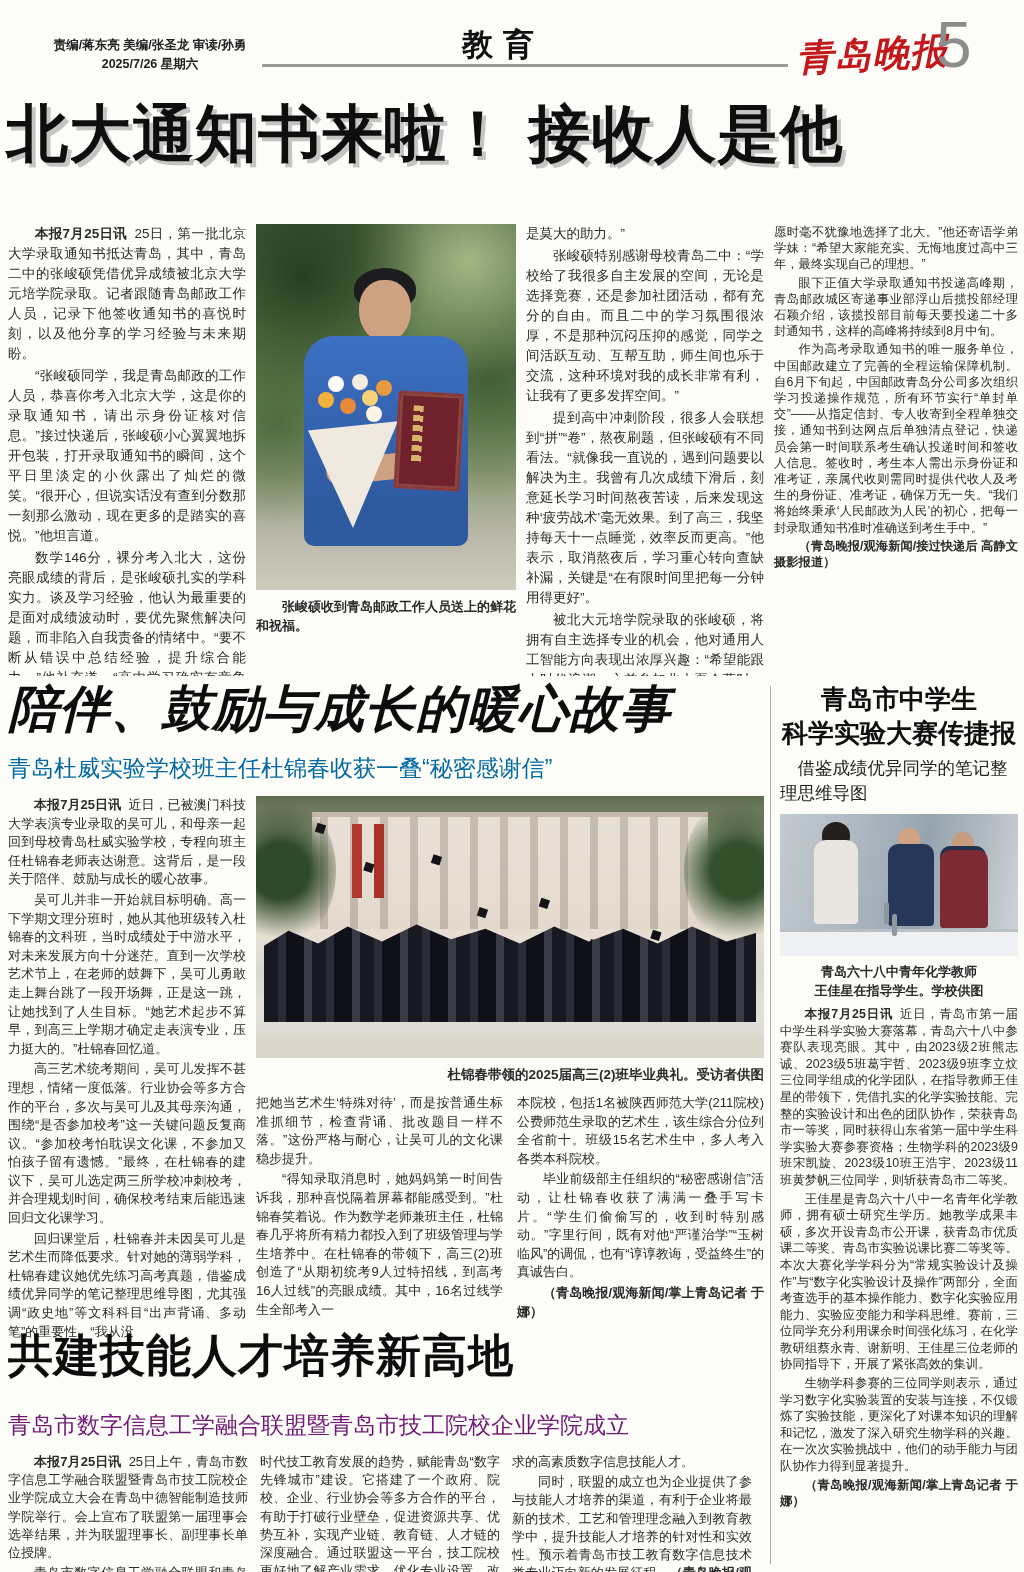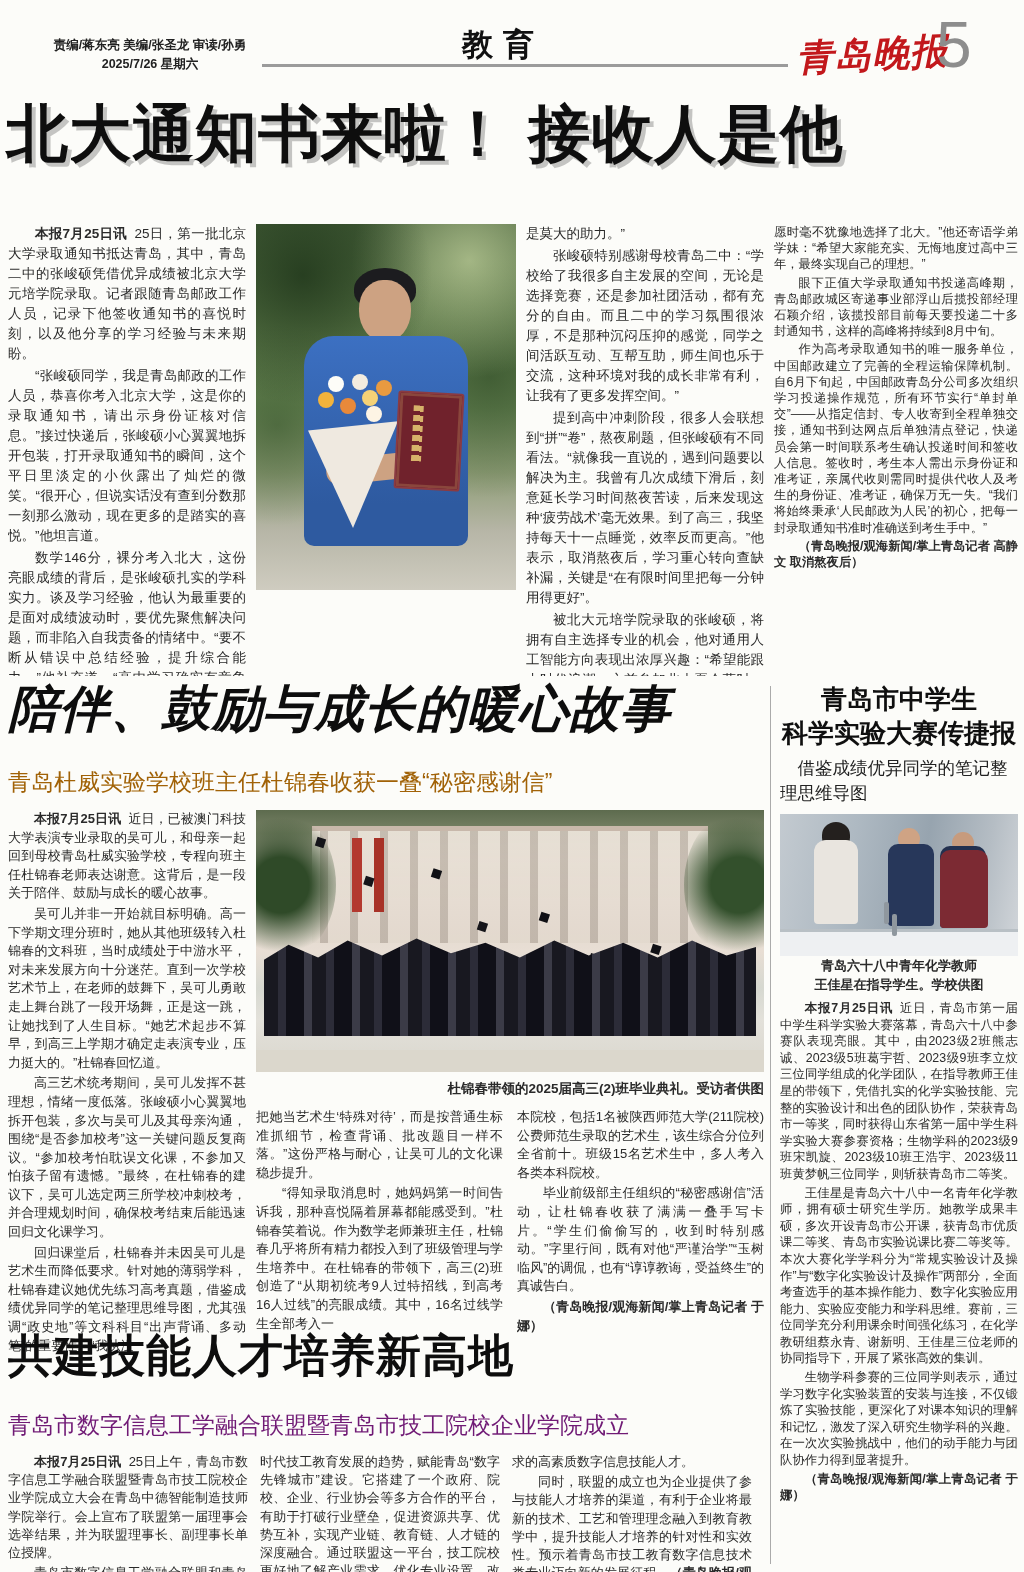--- a/index.html
+++ b/index.html
@@ -18,21 +18,21 @@
   .mh-page{position:absolute;left:936px;top:8px;font-size:64px;color:#8d8d8d;}
 
   
   .a1-headline{position:absolute;left:6px;top:92px;width:1014px;font-size:62px;
                font-weight:900;letter-spacing:1px;color:#0e0e0e;
                text-shadow:4px 4px 0 rgba(0,0,0,.22);white-space:nowrap;}
   .a1-subhead{position:absolute;left:8px;top:178px;font-size:26px;color:#2d2d2d;}
 
   .a2-wrap{position:absolute;left:8px;top:676px;width:758px;}
   .a2-headline{font-size:50px;font-weight:900;color:#0d0d0d;letter-spacing:1px;font-style:italic;}
-  .a2-subhead{font-size:23px;color:#a16207;margin-top:24px;}
+  .a2-subhead{font-size:23px;color:#0369a1;margin-top:10px;}
 
   .sb-wrap{position:absolute;left:780px;top:682px;width:238px;height:886px;overflow:hidden;}
   .sb-headline{font-size:26px;font-weight:800;color:#0f0f0f;text-align:center;line-height:34px;}
   .sb-subhead{font-size:17.5px;color:#222;margin-top:6px;line-height:25px;text-indent:1em;}
 
   .a3-wrap{position:absolute;left:8px;top:1326px;width:758px;}
   .a3-headline{font-size:45px;font-weight:900;color:#0d0d0d;letter-spacing:1px;}
   .a3-subhead{font-size:23px;color:#701a75;margin-top:24px;}
   .para{margin:0 0 2px 0;text-align:justify;text-indent:2em;}
   .noind{text-indent:0;}
@@ -47,21 +47,21 @@
   .caption.ind{text-indent:2em;}
 
   .a2-body{display:flex;gap:10px;margin-top:12px;}
   .a2-c1{width:238px;height:548px;overflow:hidden;font-size:13px;line-height:18.6px;}
   .a2-right{width:508px;}
   .cap-right{text-align:right;font-weight:bold;font-size:13.5px;margin-top:8px;}
   .a2-cols{display:flex;gap:14px;margin-top:10px;}
   .a2-c{width:249px;height:238px;overflow:hidden;font-size:13px;line-height:18.6px;}
 
   .sb-body{margin-top:6px;font-size:12.4px;line-height:16.6px;}
-  .cap-center{text-align:center;font-weight:bold;font-size:13px;line-height:19px;}
+  .cap-center{text-align:center;font-weight:bold;font-size:13px;line-height:19px;margin-top:6px;}
 
   .a3-body{display:flex;gap:12px;margin-top:12px;}
   .a3-c{width:240px;height:150px;overflow:hidden;font-size:13px;line-height:18.2px;}
 
   .divider-v{position:absolute;left:770px;top:686px;width:1px;height:878px;background:#aaa;}
 
   
   .photo1{position:relative;width:260px;height:366px;overflow:hidden;
     background:linear-gradient(180deg,#46603a 0%,#587546 26%,#6d8a58 50%,#8d9c75 68%,#b7b6a7 84%,#cfccc0 100%);}
   .p1-foliage{position:absolute;inset:0;
@@ -158,47 +158,48 @@
         <div class="p1-hair"></div>
         <div class="p1-head"></div>
         <div class="p1-shirt"></div>
         <div class="p1-arm"></div>
         <div class="p1-paper"></div>
         <div class="p1-flowers"></div>
         <div class="p1-book">
           <div class="p1-book-text"></div>
         </div>
       </div>
+      <div class="caption ind">张峻硕收到青岛邮政工作人员送上的鲜花和祝福。</div>
     </div>
 
     <div class="a1-c">
       <p class="para noind">是莫大的助力。”</p>
       <p class="para">张峻硕特别感谢母校青岛二中：“学校给了我很多自主发展的空间，无论是选择竞赛，还是参加社团活动，都有充分的自由。而且二中的学习氛围很浓厚，不是那种沉闷压抑的感觉，同学之间活跃互动、互帮互助，师生间也乐于交流，这种环境对我的成长非常有利，让我有了更多发挥空间。”</p>
       <p class="para">提到高中冲刺阶段，很多人会联想到“拼”“卷”，熬夜刷题，但张峻硕有不同看法。“就像我一直说的，遇到问题要以解决为主。我曾有几次成绩下滑后，刻意延长学习时间熬夜苦读，后来发现这种‘疲劳战术’毫无效果。到了高三，我坚持每天十一点睡觉，效率反而更高。”他表示，取消熬夜后，学习重心转向查缺补漏，关键是“在有限时间里把每一分钟用得更好”。</p>
       <p class="para">被北大元培学院录取的张峻硕，将拥有自主选择专业的机会，他对通用人工智能方向表现出浓厚兴趣：“希望能跟上时代浪潮。之前参加北大夏令营时，就被那里的学术氛围深深吸引，所以填报志</p>
     </div>
 
     <div class="a1-c tight">
       <p class="para noind">愿时毫不犹豫地选择了北大。”他还寄语学弟学妹：“希望大家能充实、无悔地度过高中三年，最终实现自己的理想。”</p>
       <p class="para">眼下正值大学录取通知书投递高峰期，青岛邮政城区寄递事业部浮山后揽投部经理石颖介绍，该揽投部目前每天要投递二十多封通知书，这样的高峰将持续到8月中旬。</p>
       <p class="para">作为高考录取通知书的唯一服务单位，中国邮政建立了完善的全程运输保障机制。自6月下旬起，中国邮政青岛分公司多次组织学习投递操作规范，所有环节实行“单封单交”——从指定信封、专人收寄到全程单独交接，通知书到达网点后单独清点登记，快递员会第一时间联系考生确认投递时间和签收人信息。签收时，考生本人需出示身份证和准考证，亲属代收则需同时提供代收人及考生的身份证、准考证，确保万无一失。“我们将始终秉承‘人民邮政为人民’的初心，把每一封录取通知书准时准确送到考生手中。”</p>
-      <p class="byline">（青岛晚报/观海新闻/掌上青岛记者 高静文 取消熬夜后）</p>
+      <p class="byline">（青岛晚报/观海新闻/接过快递后 高静文 摄影报道）</p>
     </div>
   </div>
 
   <div class="divider-v"></div>
 
   <div class="a2-wrap">
     <div class="a2-headline">陪伴、鼓励与成长的暖心故事</div>
     <div class="a2-subhead">青岛杜威实验学校班主任杜锦春收获一叠“秘密感谢信”</div>
     <div class="a2-body">
       <div class="a2-c1">
         <p class="para"><b class="dl">本报7月25日讯</b><span>近日，已被澳门科技大学表演专业录取的吴可儿，和母亲一起回到母校青岛杜威实验学校，专程向班主任杜锦春老师表达谢意。这背后，是一段关于陪伴、鼓励与成长的暖心故事。</span></p>
         <p class="para">吴可儿并非一开始就目标明确。高一下学期文理分班时，她从其他班级转入杜锦春的文科班，当时成绩处于中游水平，对未来发展方向十分迷茫。直到一次学校艺术节上，在老师的鼓舞下，吴可儿勇敢走上舞台跳了一段开场舞，正是这一跳，让她找到了人生目标。“她艺术起步不算早，到高三上学期才确定走表演专业，压力挺大的。”杜锦春回忆道。</p>
-        <p class="para">高三艺术统考期间，吴可儿发挥不甚理想，情绪一度低落。张峻硕小心翼翼地拆开包装，多次与吴可儿及其母亲沟通，围绕“是否参加校考”这一关键问题反复商议。“参加校考怕耽误文化课，不参加又怕孩子留有遗憾。”最终，在杜锦春的建议下，吴可儿选定两三所学校冲刺校考，并合理规划时间，确保校考结束后能迅速回归文化课学习。</p>
+        <p class="para">高三艺术统考期间，吴可儿发挥不甚理想，情绪一度低落。行业协会等多方合作的平台，多次与吴可儿及其母亲沟通，围绕“是否参加校考”这一关键问题反复商议。“参加校考怕耽误文化课，不参加又怕孩子留有遗憾。”最终，在杜锦春的建议下，吴可儿选定两三所学校冲刺校考，并合理规划时间，确保校考结束后能迅速回归文化课学习。</p>
         <p class="para">回归课堂后，杜锦春并未因吴可儿是艺术生而降低要求。针对她的薄弱学科，杜锦春建议她优先练习高考真题，借鉴成绩优异同学的笔记整理思维导图，尤其强调“政史地”等文科科目“出声背诵、多动笔”的重要性。“我从没</p>
       </div>
       <div class="a2-right">
         <div class="photo2">
           <div class="p2-building"></div>
           <div class="p2-tree-l"></div>
           <div class="p2-tree-r"></div>
           <div class="p2-banner"></div>
           <div class="p2-caps"></div>
           <div class="p2-students"></div>

